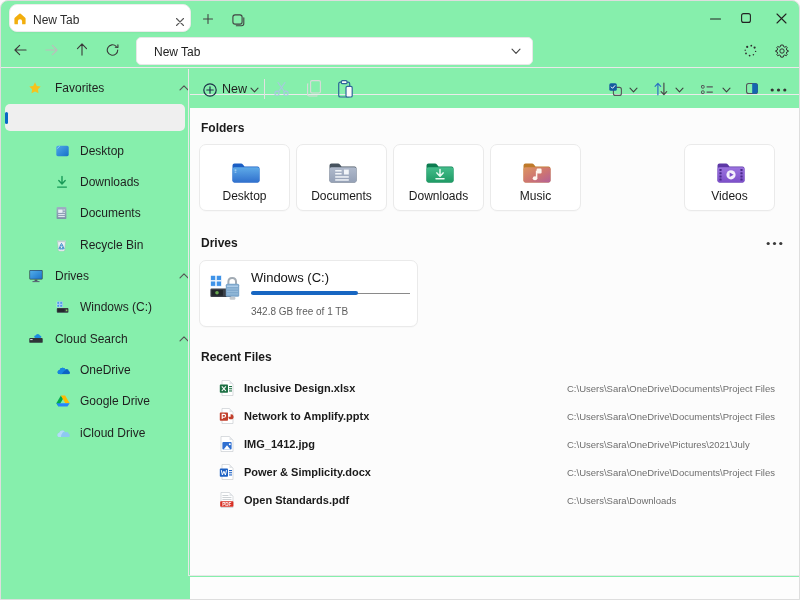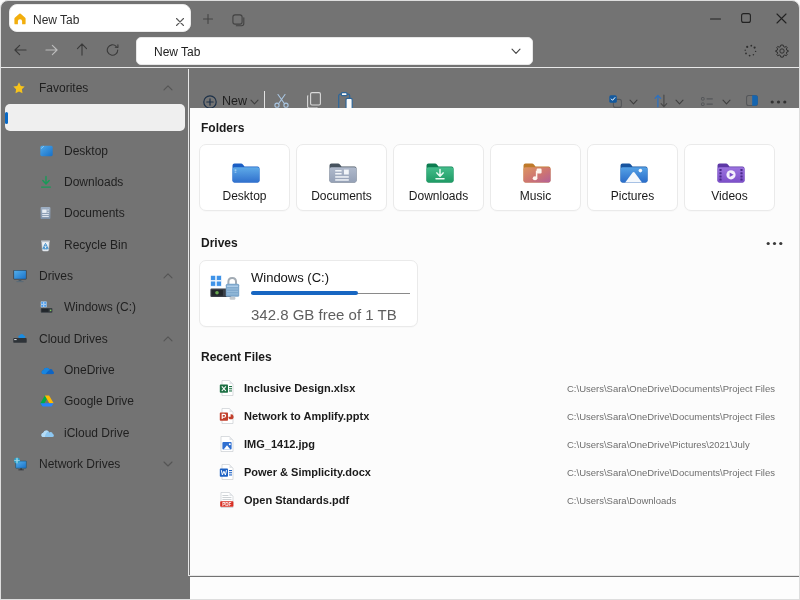--- a/index.html
+++ b/index.html
@@ -1,43 +1,43 @@
 <!DOCTYPE html>
 <html><head>
 <meta charset="utf-8">
 <style>
 * { margin:0; padding:0; box-sizing:border-box; }
 html,body { width:800px; height:600px; overflow:hidden; }
 body { font-family:"Liberation Sans", sans-serif; background:#fbfbfb; position:relative; }
 .abs { position:absolute; }
-#frame { position:absolute; left:0; top:0; width:800px; height:600px; background:#737373; border:1px solid #dedede; border-radius:8px 8px 0 0; overflow:hidden; }
+#frame { position:absolute; left:0; top:0; width:800px; height:600px; background:#86efac; border:1px solid #dedede; border-radius:8px 8px 0 0; overflow:hidden; }
 
 #tab { position:absolute; left:8px; top:2.5px; width:182px; height:28px; background:#ffffff; border:1px solid #ececec; border-radius:8px; box-shadow:0 1px 2px rgba(0,0,0,0.04); }
 #tab .ttext { position:absolute; left:23px; top:8px; font-size:12px; color:#2d2d2d; }
 
 #navbar { position:absolute; left:0; top:32px; width:800px; height:35px; border-bottom:1px solid #e9e9e9; }
 #addr { position:absolute; left:135px; top:36px; width:397px; height:28px; background:#fff; border:1px solid #e7e7e7; border-radius:5px; }
 #addr .atext { position:absolute; left:17px; top:7px; font-size:12px; color:#222; }
 #search { position:absolute; left:540px; top:36px; width:187px; height:28px; background:#fff; border:1px solid #e7e7e7; border-radius:5px; }
 #search .stext { position:absolute; left:34px; top:7px; font-size:12px; color:#5d5d5d; }
 
 #sidebar { position:absolute; left:0; top:68px; width:188px; height:532px; }
-.srow { position:absolute; left:0; width:176px; height:28px; }
+.srow { position:absolute; left:16px; width:176px; height:28px; }
 .srow .sicon { position:absolute; top:50%; transform:translateY(-50%); }
 .srow .stext { position:absolute; font-size:12px; color:#1f1f1f; top:50%; transform:translateY(-50%); white-space:nowrap; }
 .hicon { left:12px; }
 .htext { left:38px; }
 .cicon { left:39px; }
 .ctext { left:63px; }
 .chev { position:absolute; left:162px; top:50%; transform:translateY(-50%); }
 #homepill { position:absolute; left:3.5px; top:102.5px; width:180.5px; height:27.5px; background:#efefef; border-radius:5px; }
 #homebar { position:absolute; left:3.5px; top:111px; width:3px; height:12px; background:#0868c4; border-radius:2px; }
 
 #vdiv { position:absolute; left:187px; top:68px; width:1px; height:506.5px; background:#e8e8e8; }
-#toolbar { position:absolute; left:189px; top:80px; width:611px; height:34px; border-bottom:1px solid #ebebeb; }
+#toolbar { position:absolute; left:189px; top:68px; width:611px; height:26px; border-bottom:1px solid #ebebeb; }
 #content { position:absolute; left:189px; top:107px; width:611px; height:468px; background:#fcfcfc; }
 .shead { position:absolute; font-size:12px; font-weight:bold; color:#1a1a1a; }
 .fcard { position:absolute; top:36px; width:91px; height:67px; background:#fff; border:1px solid #eaeaea; border-radius:7px; box-shadow:0 1px 1px rgba(0,0,0,0.02); }
 .fcard svg { position:absolute; left:31.5px; top:15.5px; }
 .fcard .flabel { position:absolute; left:0; width:100%; top:51px; transform:translateY(-50%); text-align:center; font-size:12px; color:#191919; }
 #dcard { position:absolute; left:9px; top:152px; width:219px; height:67px; background:#fff; border:1px solid #eaeaea; border-radius:7px; box-shadow:0 1px 1px rgba(0,0,0,0.02); }
 .rrow { position:absolute; left:0; width:611px; height:28px; }
 .rrow svg.ficon { position:absolute; left:29px; top:50%; transform:translateY(-50%); }
 .rrow .fname { position:absolute; left:54px; top:50%; transform:translateY(-50%); font-size:11px; color:#1b1b1b; white-space:nowrap;font-weight:bold; }
 .rrow .fpath { position:absolute; left:346px; top:50%; transform:translateY(-50%); font-size:9.5px; color:#6e6e6e; white-space:nowrap;margin-left:31px; }
@@ -192,21 +192,21 @@
           <circle cx="10.6" cy="9.9" r="0.8" fill="#7fd05a"></circle>
         </svg>
     <span class="stext ctext">Windows (C:)</span>
   </div>
   <div class="srow" style="top:255.7px">
     <svg class="sicon hicon" width="14" height="12" viewBox="0 0 14 12">
           <rect x="0.3" y="5" width="13.4" height="4.8" rx="0.9" fill="#2e3338"></rect>
           <rect x="1.2" y="6" width="2.4" height="1.1" fill="#cfd4d9"></rect>
           <path d="M6.4 5 Q5.2 4.8 5.2 3.7 Q5.2 2.5 6.5 2.5 Q7 0.9 8.8 0.9 Q10.5 0.9 10.9 2.4 Q12.4 2.5 12.4 3.8 Q12.4 4.8 11.4 5 Z" fill="#1b8ce0"></path>
         </svg>
-    <span class="stext htext">Cloud Drives</span>
+    <span class="stext htext">Cloud Search</span>
     <svg class="chev" width="10" height="6" viewBox="0 0 10 6">
           <path d="M1 4.8 L5 0.8 L9 4.8" fill="none" stroke="#555" stroke-width="1.1" stroke-linecap="round" stroke-linejoin="round"></path>
         </svg>
   </div>
   <div class="srow" style="top:287px">
     <svg class="sicon cicon" width="14" height="9" viewBox="0 0 14 9">
           <path d="M4.4 8.8 Q1.6 8.8 1.6 6.6 Q1.6 4.6 3.6 4.4 Q4.2 2.2 6.6 2.2 Q8.8 2.2 9.5 4 Q10 3.6 10.8 3.6 Q12.6 3.6 12.8 5.4 Q14 5.8 14 7.2 Q14 8.8 12.2 8.8 Z" fill="#0d64c4"></path>
           <path d="M4.4 8.8 Q1.6 8.8 1.6 6.6 Q1.6 4.6 3.6 4.4 Q4.2 2.2 6.6 2.2 Q8.8 2.2 9.5 4 L9.8 4.6 Q8 5.4 6.8 7 Q6 8.2 5.4 8.8 Z" fill="#1785e0"></path>
         </svg>
     <span class="stext ctext">OneDrive</span>
@@ -218,34 +218,20 @@
           <path d="M0.35 8.3 L2.5 11.5 H11.5 L13.65 8.3 Z" fill="#2684fc"></path>
         </svg>
     <span class="stext ctext">Google Drive</span>
   </div>
   <div class="srow" style="top:349.7px">
     <svg class="sicon cicon" width="14" height="9" viewBox="0 0 14 9">
           <path d="M4.2 8.6 Q1.4 8.6 1.4 6.4 Q1.4 4.5 3.3 4.3 Q3.9 2 6.4 2 Q8.7 2 9.3 3.9 Q9.9 3.4 10.7 3.4 Q12.5 3.4 12.7 5.2 Q13.9 5.6 13.9 7 Q13.9 8.6 12.1 8.6 Z" fill="#8ec8f2"></path>
           <path d="M4.2 8.6 Q1.4 8.6 1.4 6.4 Q1.4 4.5 3.3 4.3 Q3.9 2 6.4 2 Q7.8 2 8.6 2.8 Q6.4 3.8 5.4 6.2 Q5 7.6 4.9 8.6 Z" fill="#b5dcf7"></path>
         </svg>
     <span class="stext ctext">iCloud Drive</span>
-  </div>
-  <div class="srow" style="top:381px">
-    <svg class="sicon hicon" width="14" height="13" viewBox="0 0 14 13">
-          <rect x="2.4" y="3.2" width="11.2" height="7.8" rx="0.9" fill="#1c5a80"></rect>
-          <rect x="3.1" y="3.9" width="9.8" height="6.4" fill="url(#mon)"></rect>
-          <rect x="7.3" y="11" width="1.6" height="1" fill="#23272c"></rect>
-          <rect x="5.2" y="12" width="5.8" height="0.9" rx="0.45" fill="#23272c"></rect>
-          <circle cx="4" cy="3" r="2.9" fill="#2da0c8"></circle>
-          <path d="M1.1 3 H6.9 M4 0.1 Q2.4 3 4 5.9 M4 0.1 Q5.6 3 4 5.9" fill="none" stroke="#cfeef8" stroke-width="0.5"></path>
-        </svg>
-    <span class="stext htext">Network Drives</span>
-    <svg class="chev" width="10" height="6" viewBox="0 0 10 6">
-          <path d="M1 1 L5 5 L9 1" fill="none" stroke="#555" stroke-width="1.1" stroke-linecap="round" stroke-linejoin="round"></path>
-        </svg>
   </div>
 </div>
 
 <div id="vdiv"></div>
 <div id="toolbar">
   <svg class="abs" style="left:13px;top:13.5px" width="14" height="14" viewBox="0 0 14 14">
         <circle cx="7" cy="7" r="6.2" fill="none" stroke="#1c3048" stroke-width="1.2"></circle>
         <path d="M7 3.8 V10.2 M3.8 7 H10.2" stroke="#1c3048" stroke-width="1.2" stroke-linecap="round"></path>
       </svg>
   <span class="abs" style="left:32px;top:13px;font-size:12.5px;color:#1f1f1f;">New</span>
@@ -375,35 +361,20 @@
           </defs>
           <path d="M0.5 4.5 Q0.5 2.5 2.5 2.5 L9 2.5 Q10.2 2.5 10.9 3.4 L12.5 5.4 L25.5 5.4 Q27.5 5.4 27.5 7.4 L27.5 19.5 Q27.5 21.5 25.5 21.5 L2.5 21.5 Q0.5 21.5 0.5 19.5 Z" fill="#bf7a2a"></path>
           <rect x="0.5" y="6.2" width="27" height="15.3" rx="2" fill="url(#fmus)"></rect>
           <path d="M13.6 17.2 V9.8" stroke="#fdf4ee" stroke-width="1.5"></path>
           <rect x="13.6" y="7.6" width="5" height="5" rx="1.1" fill="#fdf4ee"></rect>
           <ellipse cx="12" cy="17.2" rx="2.3" ry="2" fill="#fdf4ee"></ellipse>
         </svg>
     <div class="flabel">Music</div>
   </div>
 
-  <div class="fcard" style="left:397px">
-    <svg width="28" height="22" viewBox="0 0 28 22">
-          <defs>
-            <linearGradient id="fpic" x1="0" y1="0" x2="0" y2="1">
-              <stop offset="0" stop-color="#55a2e6"></stop>
-              <stop offset="1" stop-color="#2a6dc9"></stop>
-            </linearGradient>
-          </defs>
-          <path d="M0.5 4.5 Q0.5 2.5 2.5 2.5 L9 2.5 Q10.2 2.5 10.9 3.4 L12.5 5.4 L25.5 5.4 Q27.5 5.4 27.5 7.4 L27.5 19.5 Q27.5 21.5 25.5 21.5 L2.5 21.5 Q0.5 21.5 0.5 19.5 Z" fill="#17549f"></path>
-          <rect x="0.5" y="6.2" width="27" height="15.3" rx="2" fill="url(#fpic)"></rect>
-          <path d="M5.2 21.5 L12.6 11.6 Q13.6 10.3 14.6 11.6 L22 21.5 Z" fill="#f4f8fc"></path>
-          <circle cx="20.4" cy="9.6" r="1.8" fill="#f4f8fc"></circle>
-        </svg>
-    <div class="flabel">Pictures</div>
-  </div>
 
   <div class="fcard" style="left:494px">
     <svg width="28" height="22" viewBox="0 0 28 22">
           <defs>
             <linearGradient id="fvid" x1="0" y1="0" x2="0" y2="1">
               <stop offset="0" stop-color="#9c74e0"></stop>
               <stop offset="1" stop-color="#7c4fc8"></stop>
             </linearGradient>
           </defs>
           <path d="M0.5 4.5 Q0.5 2.5 2.5 2.5 L9 2.5 Q10.2 2.5 10.9 3.4 L12.5 5.4 L25.5 5.4 Q27.5 5.4 27.5 7.4 L27.5 19.5 Q27.5 21.5 25.5 21.5 L2.5 21.5 Q0.5 21.5 0.5 19.5 Z" fill="#5d38a6"></path>
@@ -446,21 +417,21 @@
           <rect x="15.8" y="10.8" width="13.4" height="13" rx="1.5" fill="#7da7cc"></rect>
           <rect x="17" y="12.4" width="11" height="1.7" fill="#adcce8"></rect>
           <rect x="17" y="15.3" width="11" height="1.3" fill="#96bbda"></rect>
           <rect x="17" y="17.8" width="11" height="1.3" fill="#96bbda"></rect>
           <rect x="17" y="20.3" width="11" height="1.3" fill="#96bbda"></rect>
           <rect x="19.6" y="23.8" width="5.8" height="3" rx="1.2" fill="#c4c9ce"></rect>
         </svg>
     <span class="abs" style="left:51px;top:9px;font-size:13px;color:#131313;">Windows (C:)</span>
     <div class="abs" style="left:51px;top:31.5px;width:159px;height:1px;background:#8a8a8a;"></div>
     <div class="abs" style="left:51px;top:30px;width:107px;height:3.5px;border-radius:2px;background:#1766c2;"></div>
-    <span class="abs" style="left:51px;top:45px;font-size:15px;color:#5f5f5f;">342.8 GB free of 1 TB</span>
+    <span class="abs" style="left:51px;top:45px;font-size:10px;color:#5f5f5f;">342.8 GB free of 1 TB</span>
   </div>
 
   <span class="shead" style="left:11px;top:242px">Recent Files</span>
 
   <div class="rrow" style="top:265.5px">
     <svg class="ficon" width="16" height="16" viewBox="0 0 16 16">
           <path d="M3 0.5 H10.5 L14 4 V15.5 H3 Z" fill="#fff" stroke="#c9cdd1" stroke-width="0.7"></path>
           <path d="M10.5 0.5 L14 4 H10.5 Z" fill="#e3e6e9"></path>
           <rect x="0.8" y="4.6" width="8.2" height="8.2" rx="0.8" fill="#1d7044"></rect>
           <path d="M2.8 6.4 L6.9 11 M6.9 6.4 L2.8 11" stroke="#fff" stroke-width="1.1"></path>

